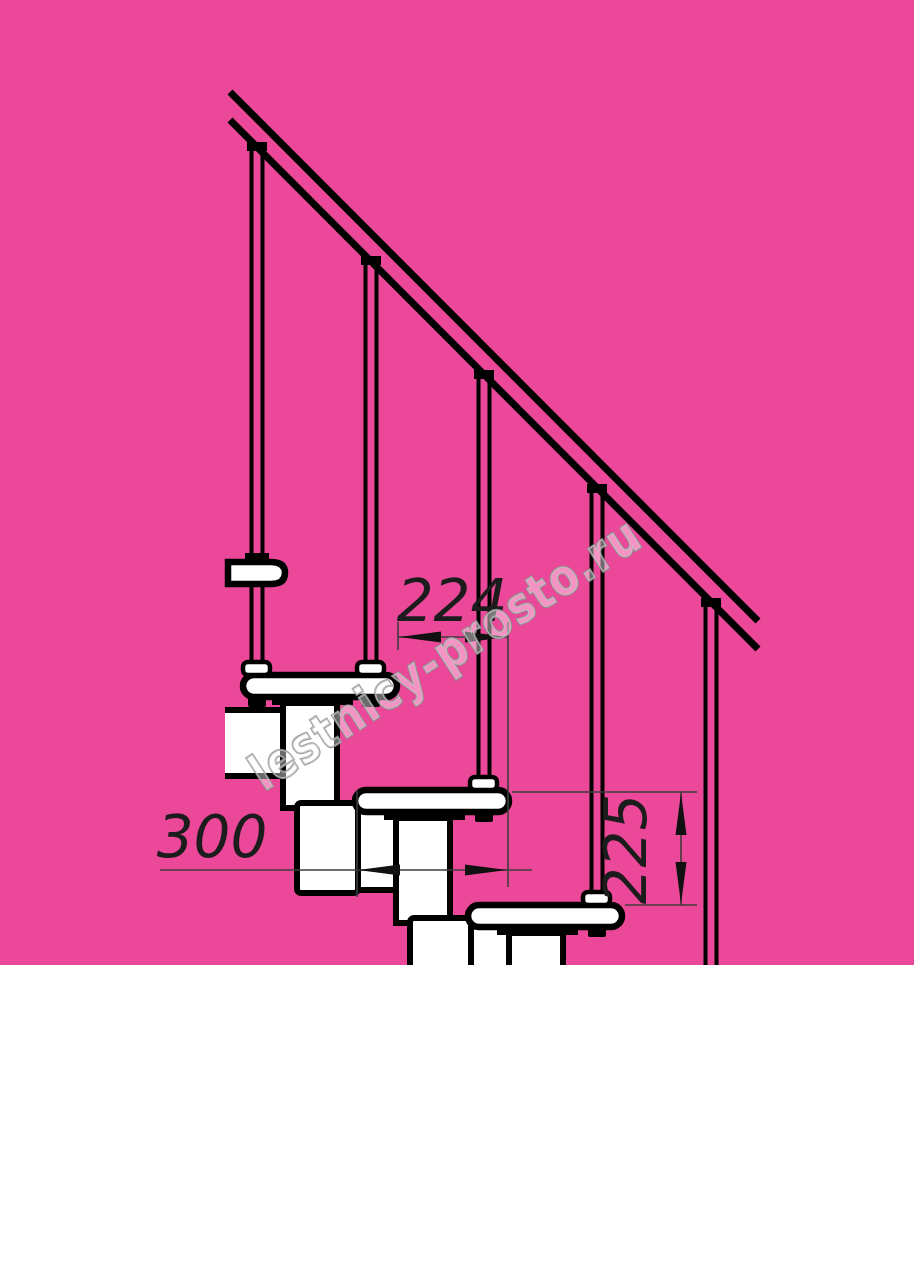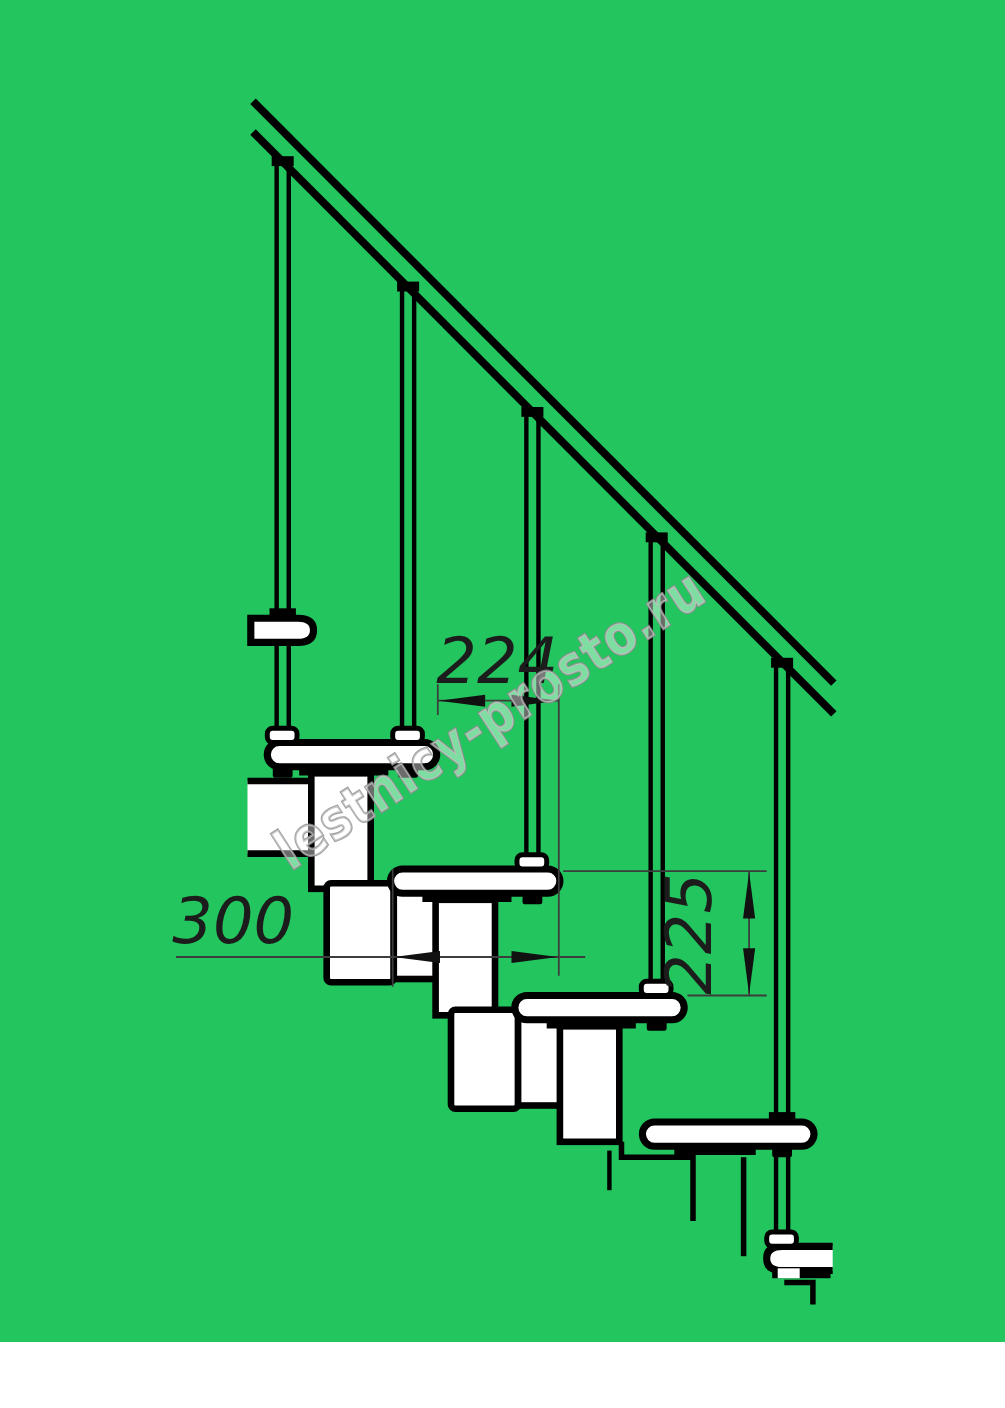--- a/index.html
+++ b/index.html
@@ -1,16 +1,16 @@
 <!DOCTYPE html>
 <html><head>
 <meta charset="utf-8">
 <style>
   html,body{margin:0;padding:0;background:#ffffff;}
-  #stage{position:relative;width:914px;height:1220px;background:#22c55e;overflow:hidden;
+  #stage{position:relative;width:914px;height:965px;background:#ec4899;overflow:hidden;
          font-family:"DejaVu Sans",sans-serif;}
   svg{display:block;}
   .dim-text{font-family:"DejaVu Sans",sans-serif;font-style:italic;font-size:58px;fill:#1c1c1c;}
   .wm-text{font-family:"DejaVu Sans",sans-serif;font-weight:bold;font-size:50px;letter-spacing:2px;
            fill:#ffffff;fill-opacity:.42;stroke:#909090;stroke-opacity:.85;stroke-width:2.2px;paint-order:stroke;}
 </style>
 </head>
 <body>
 
 <div id="stage">

